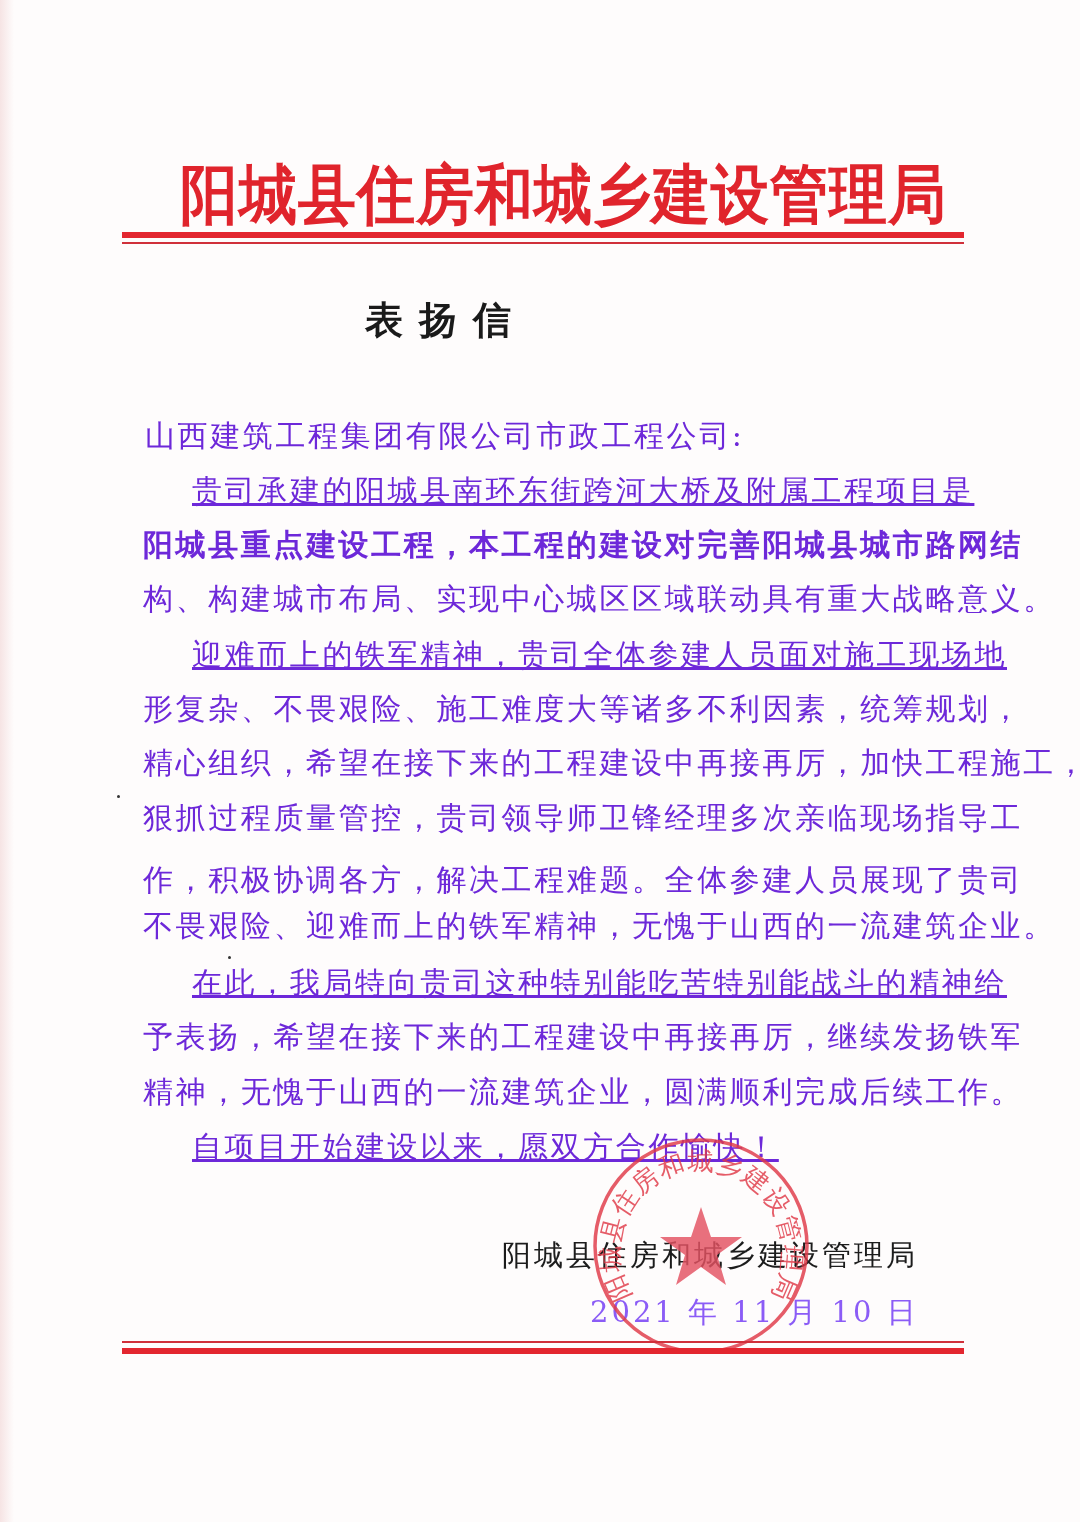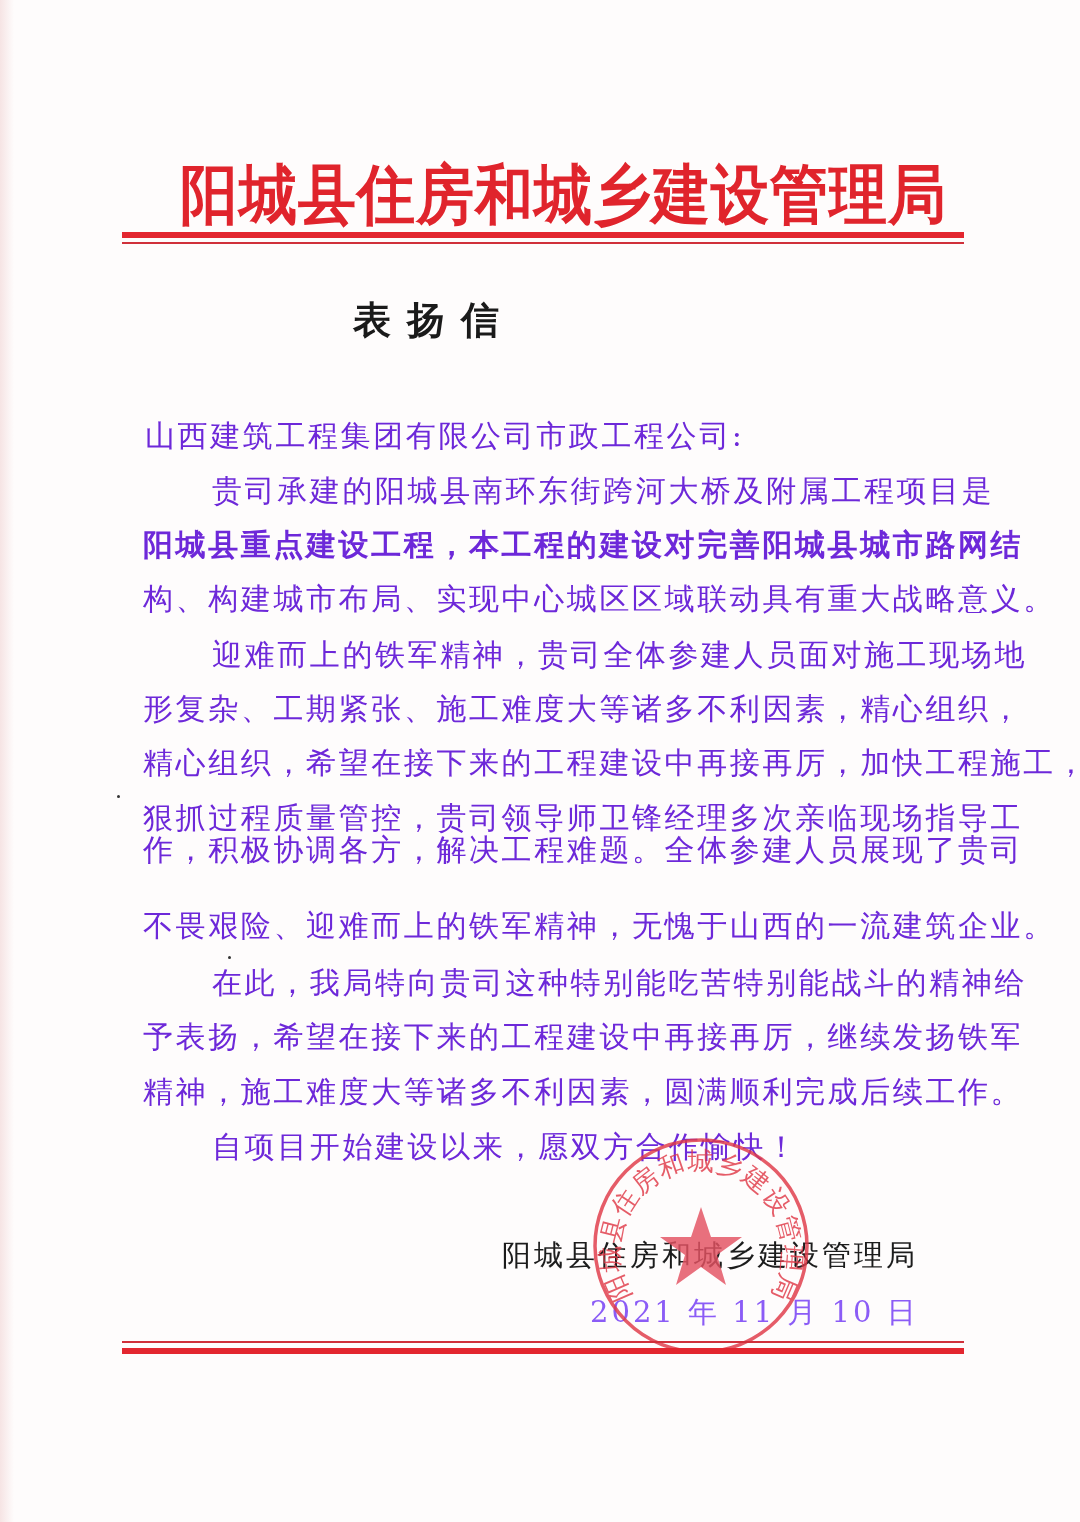--- a/index.html
+++ b/index.html
@@ -22,35 +22,35 @@
     letter-spacing: 1px;
     transform: scaleY(1.12);
     transform-origin: top center;
     white-space: nowrap;
   }
   .rule { position: absolute; left: 122px; width: 842px; background: #e3262f; }
   .rule.thick { height: 6px; }
   .rule.thin { height: 2px; background: #d0303a; }
 
   .doc-title {
-    position: absolute; left: 0; width: 868px; top: 295px;
+    position: absolute; left: 12px; width: 868px; top: 295px;
     text-align: center;
     font-family: "DejaVu Sans", "Liberation Sans", sans-serif;
     font-size: 38px; font-weight: bold; color: #1a1a1a;
     letter-spacing: 16px;
   }
   .salutation, .para-line {
     position: absolute;
     font-size: 30px; color: #6d28d9;
     white-space: nowrap;
     letter-spacing: 2.6px;
   }
   .salutation { left: 145px; top: 416px; }
 
-  .para-line.indent { left: 212px; }
+  .para-line.indent { left: 192px; text-decoration: underline; }
   .para-line.flush { left: 143px; }
 
   .signature {
     position: absolute; left: 502px; top: 1236px;
     font-size: 29px; color: #1c1c1c; letter-spacing: 3px; white-space: nowrap;
   }
   .sign-date {
     position: absolute; left: 590px; top: 1293px;
     font-size: 29px; color: #8b5cf6; letter-spacing: 3px; white-space: nowrap;
   }
@@ -75,31 +75,31 @@
 <div class="salutation">山西建筑工程集团有限公司市政工程公司:</div>
 
 <div>
   <div class="para-line indent" style="top:471px;">贵司承建的阳城县南环东街跨河大桥及附属工程项目是</div>
   <div class="para-line flush" style="top:525px;font-weight:bold;">阳城县重点建设工程，本工程的建设对完善阳城县城市路网结</div>
   <div class="para-line flush" style="top:579px;">构、构建城市布局、实现中心城区区域联动具有重大战略意义。</div>
 </div>
 
 <div>
   <div class="para-line indent" style="top:635px;">迎难而上的铁军精神，贵司全体参建人员面对施工现场地</div>
-  <div class="para-line flush" style="top:689px;">形复杂、工期紧张、施工难度大等诸多不利因素，精心组织，</div>
+  <div class="para-line flush" style="top:689px;">形复杂、不畏艰险、施工难度大等诸多不利因素，统筹规划，</div>
   <div class="para-line flush" style="top:743px;">精心组织，希望在接下来的工程建设中再接再厉，加快工程施工，</div>
   <div class="para-line flush" style="top:798px;">狠抓过程质量管控，贵司领导师卫锋经理多次亲临现场指导工</div>
-  <div class="para-line flush" style="top:830px;">作，积极协调各方，解决工程难题。全体参建人员展现了贵司</div>
+  <div class="para-line flush" style="top:860px;">作，积极协调各方，解决工程难题。全体参建人员展现了贵司</div>
   <div class="para-line flush" style="top:906px;">不畏艰险、迎难而上的铁军精神，无愧于山西的一流建筑企业。</div>
 </div>
 
 <div>
   <div class="para-line indent" style="top:963px;">在此，我局特向贵司这种特别能吃苦特别能战斗的精神给</div>
   <div class="para-line flush" style="top:1017px;">予表扬，希望在接下来的工程建设中再接再厉，继续发扬铁军</div>
-  <div class="para-line flush" style="top:1072px;">精神，施工难度大等诸多不利因素，圆满顺利完成后续工作。</div>
+  <div class="para-line flush" style="top:1072px;">精神，无愧于山西的一流建筑企业，圆满顺利完成后续工作。</div>
 </div>
 
 <div>
   <div class="para-line indent" style="top:1127px;">自项目开始建设以来，愿双方合作愉快！</div>
 </div>
 
 <div class="signature">阳城县住房和城乡建设管理局</div>
 <div class="sign-date">2021 年 11 月 10 日</div>
 
 <svg class="stamp" viewBox="0 0 222 222">

